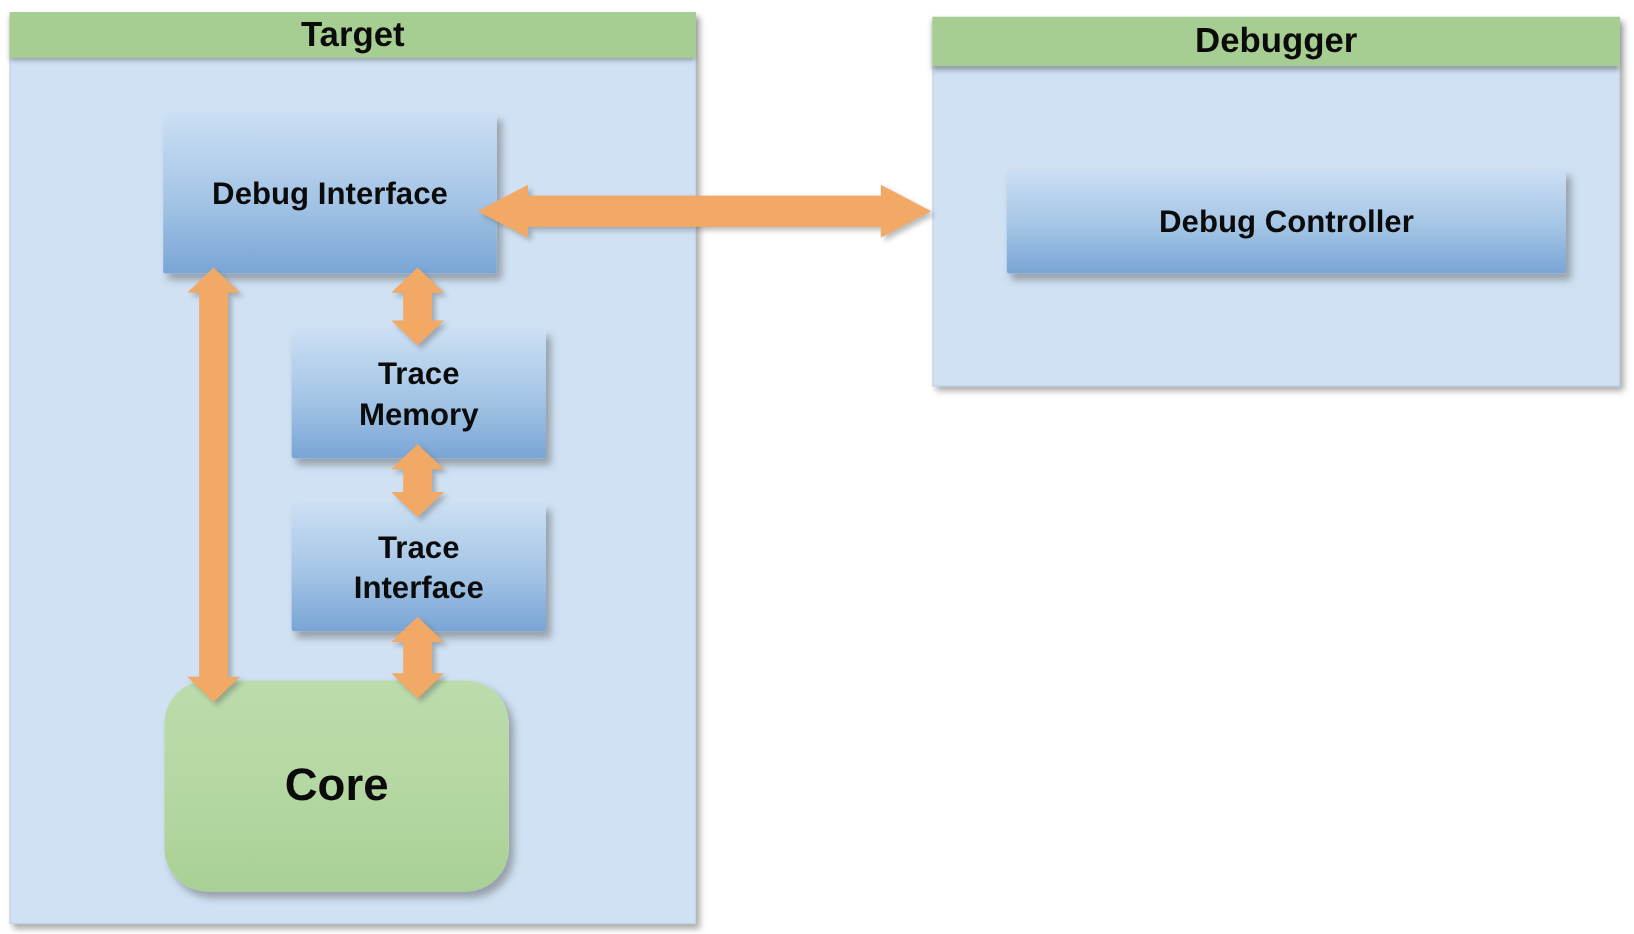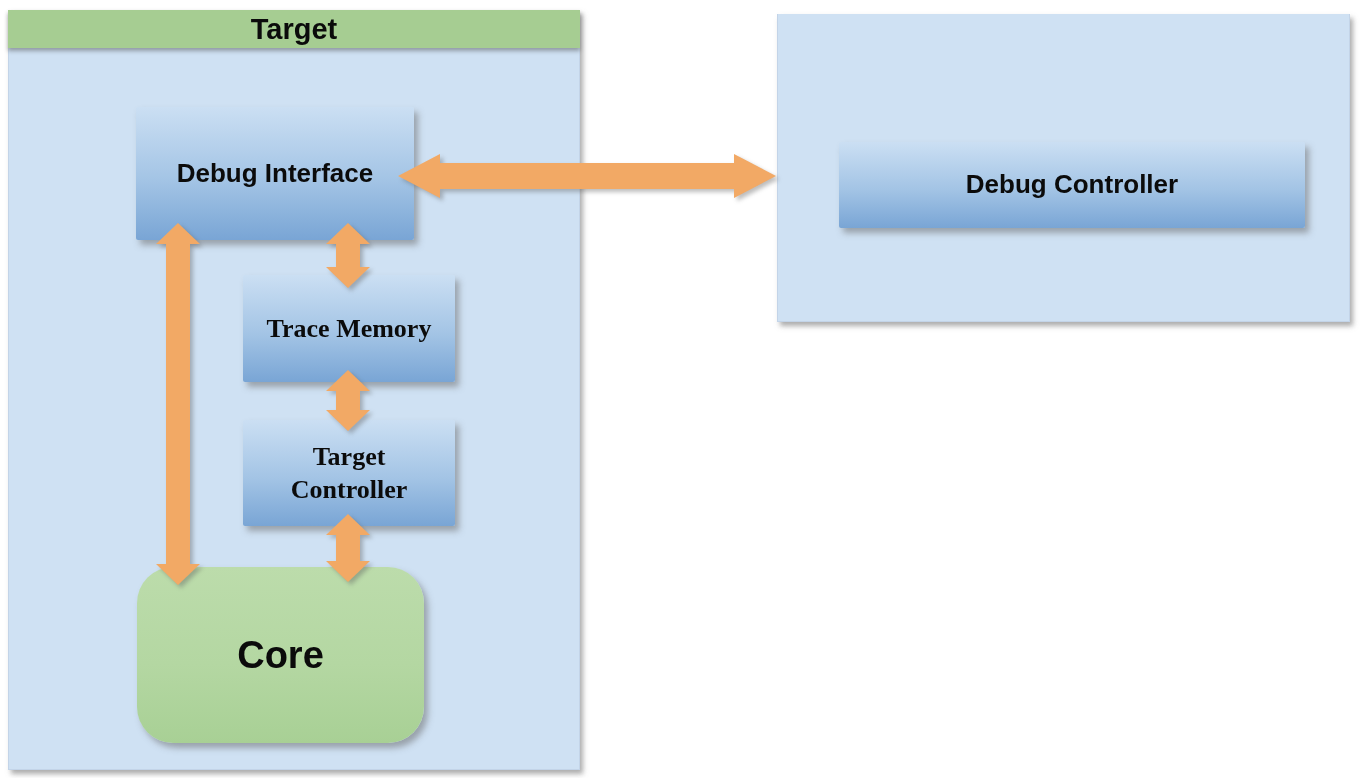--- a/index.html
+++ b/index.html
@@ -49,31 +49,31 @@
   .block{
     position:absolute;
     display:flex;align-items:center;justify-content:center;
     text-align:center;
     font-weight:700;font-size:26px;line-height:1.27;
     background:linear-gradient(180deg,var(--block-gradient-top) 0%,var(--block-gradient-mid) 55%,var(--block-gradient-bottom) 100%);
     border-radius:2px;
     box-shadow:4px 5px 6px rgba(100,100,100,.5);
     z-index:2;
   }
-  .block-debug-interface{left:136px;top:107px;width:278px;height:133px;}
+  .block-debug-interface{left:136px;top:95px;width:278px;height:133px;}
   .block-trace-memory{left:243px;top:275px;width:212px;height:107px;}
   .block-trace-controller{left:243px;top:420px;width:212px;height:106px;}
   .block-debug-controller{left:839px;top:142px;width:466px;height:86px;}
   .block-core{
     left:137px;top:567px;width:287px;height:176px;
     background:linear-gradient(180deg,#bcdcab 0%,var(--core-green) 55%,#a8d095 100%);
     border-radius:36px;
     font-size:38px;
   }
-  .wrap-narrow{display:inline-block;max-width:165px;font-family:Liberation Serif, serif;}
+  .wrap-narrow{display:inline-block;max-width:165px;}
 
   .arrow{position:absolute;z-index:5;filter:drop-shadow(3px 3px 2px rgba(90,90,90,.4));}
   .arrow .shaft{position:absolute;background:var(--arrow-orange);}
   .arrow .head{position:absolute;width:0;height:0;}
   .arrow-v{width:44px;}
   .arrow-v .shaft{left:10px;right:10px;top:19px;bottom:19px;}
   .arrow-v .head-up{top:0;left:0;border-left:22px solid transparent;border-right:22px solid transparent;border-bottom:21px solid var(--arrow-orange);}
   .arrow-v .head-down{bottom:0;left:0;border-left:22px solid transparent;border-right:22px solid transparent;border-top:21px solid var(--arrow-orange);}
   .arrow-h{height:44px;}
   .arrow-h .shaft{top:9px;bottom:9px;left:38px;right:38px;}
@@ -90,33 +90,36 @@
 <body>
 
 <div class="container target-container">
   <div class="container-header">
     <span>Target</span>
   </div>
   <div class="container-body"></div>
 </div>
 
 <div class="container debugger-container">
+  <div class="container-header">
+    <span>Debugger</span>
+  </div>
   <div class="container-body"></div>
 </div>
 
 <div class="block block-debug-interface">
   <span>Debug Interface</span>
 </div>
 
 <div class="block block-trace-memory">
   <span class="wrap-narrow">Trace Memory</span>
 </div>
 
 <div class="block block-trace-controller">
-  <span class="wrap-narrow">Target Controller</span>
+  <span class="wrap-narrow">Trace Interface</span>
 </div>
 
 <div class="block block-core">
   <span>Core</span>
 </div>
 
 <div class="block block-debug-controller">
   <span>Debug Controller</span>
 </div>
 

